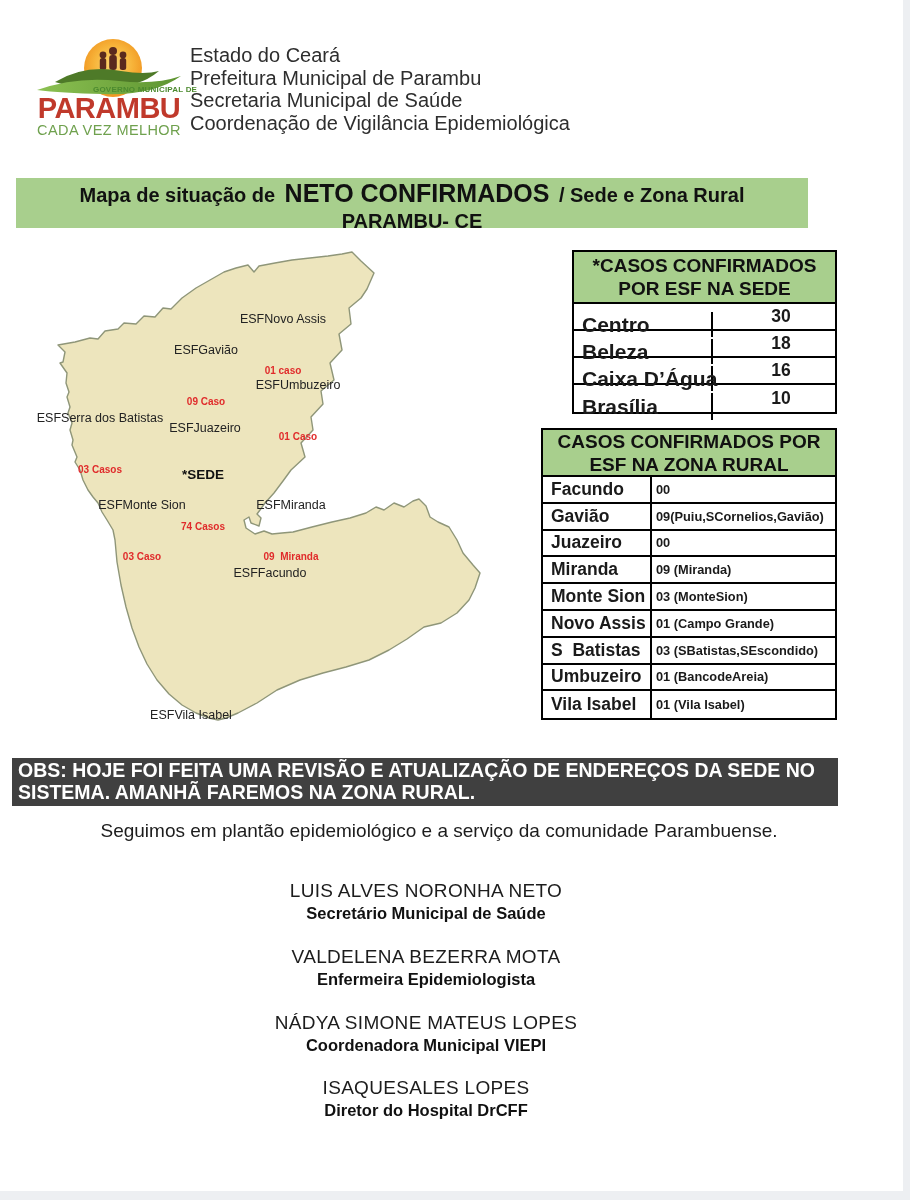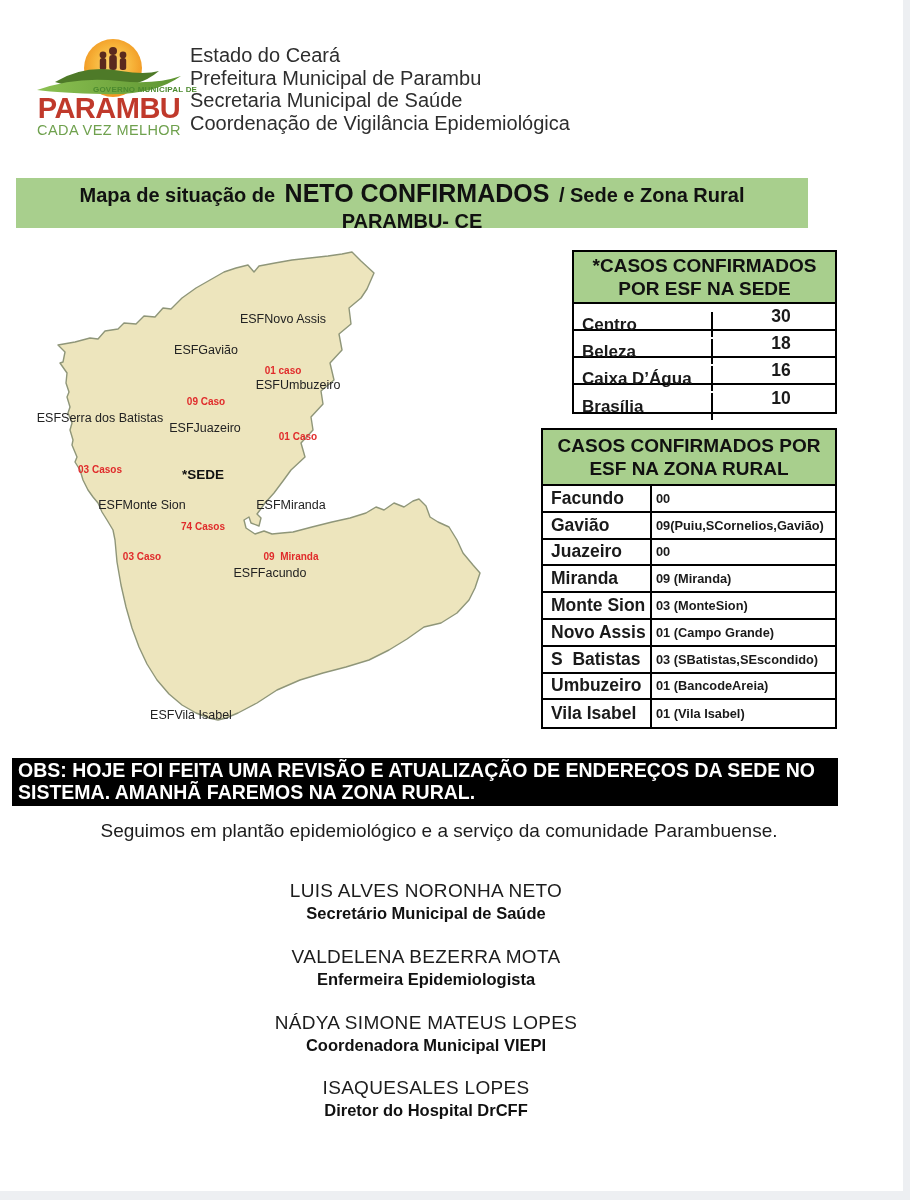--- a/index.html
+++ b/index.html
@@ -48,32 +48,32 @@
     flex-direction:column; justify-content:center; }
   .dtable-row { display:flex; border-bottom:2px solid #000; align-items:center; }
   .dtable-row:last-child { border-bottom:none; }
   .t-name { border-right:2px solid #000; font-weight:bold; padding-left:8px;
     white-space:pre; display:flex; align-items:center; height:100%; }
   .t-val { font-weight:bold; display:flex; align-items:center; height:100%; }
 
   .sede-table { left:572px; top:250px; width:265px; }
   .sede-table .dtable-head { height:52px; }
   .sede-table .dtable-row { height:27px; }
-  .sede-table .t-name { width:139px; font-size:17px;margin-top:16px; }
+  .sede-table .t-name { width:139px; font-size:21px;margin-top:16px; }
   .sede-table .t-val { width:116px; justify-content:center; font-size:17.5px;padding-left:20px; }
 
   .rural-table { left:541px; top:428px; width:296px; }
-  .rural-table .dtable-head { height:56px; }
+  .rural-table .dtable-head { height:47px; }
   .rural-table .dtable-row { height:26.8px; }
   .rural-table .t-name { width:109px; font-size:17.5px; }
   .rural-table .t-val { width:183px; padding-left:4px; font-size:12.8px; }
 
   
   .obs-banner { position:absolute; left:12px; top:758px; width:826px; min-height:45px;
-    background:#000000; color:#fff; font-weight:bold; font-size:19.5px; line-height:21.5px;
+    background:#404040; color:#fff; font-weight:bold; font-size:19.5px; line-height:21.5px;
     padding:2px 6px 3px 6px; }
 
   
   .note { position:absolute; left:0; top:820px; width:878px; text-align:center;
     font-size:19px; color:#1c1c1c; }
   .sig { position:absolute; left:0; width:852px; text-align:center; }
   .sig-name { font-size:19px; color:#1c1c1c; letter-spacing:.3px; line-height:22px; }
   .sig-role { font-size:16.5px; font-weight:bold; color:#111; margin-top:2px; }
   .sig1 { top:880px; } .sig2 { top:946px; } .sig3 { top:1012px; } .sig4 { top:1077px; }
 </style>

